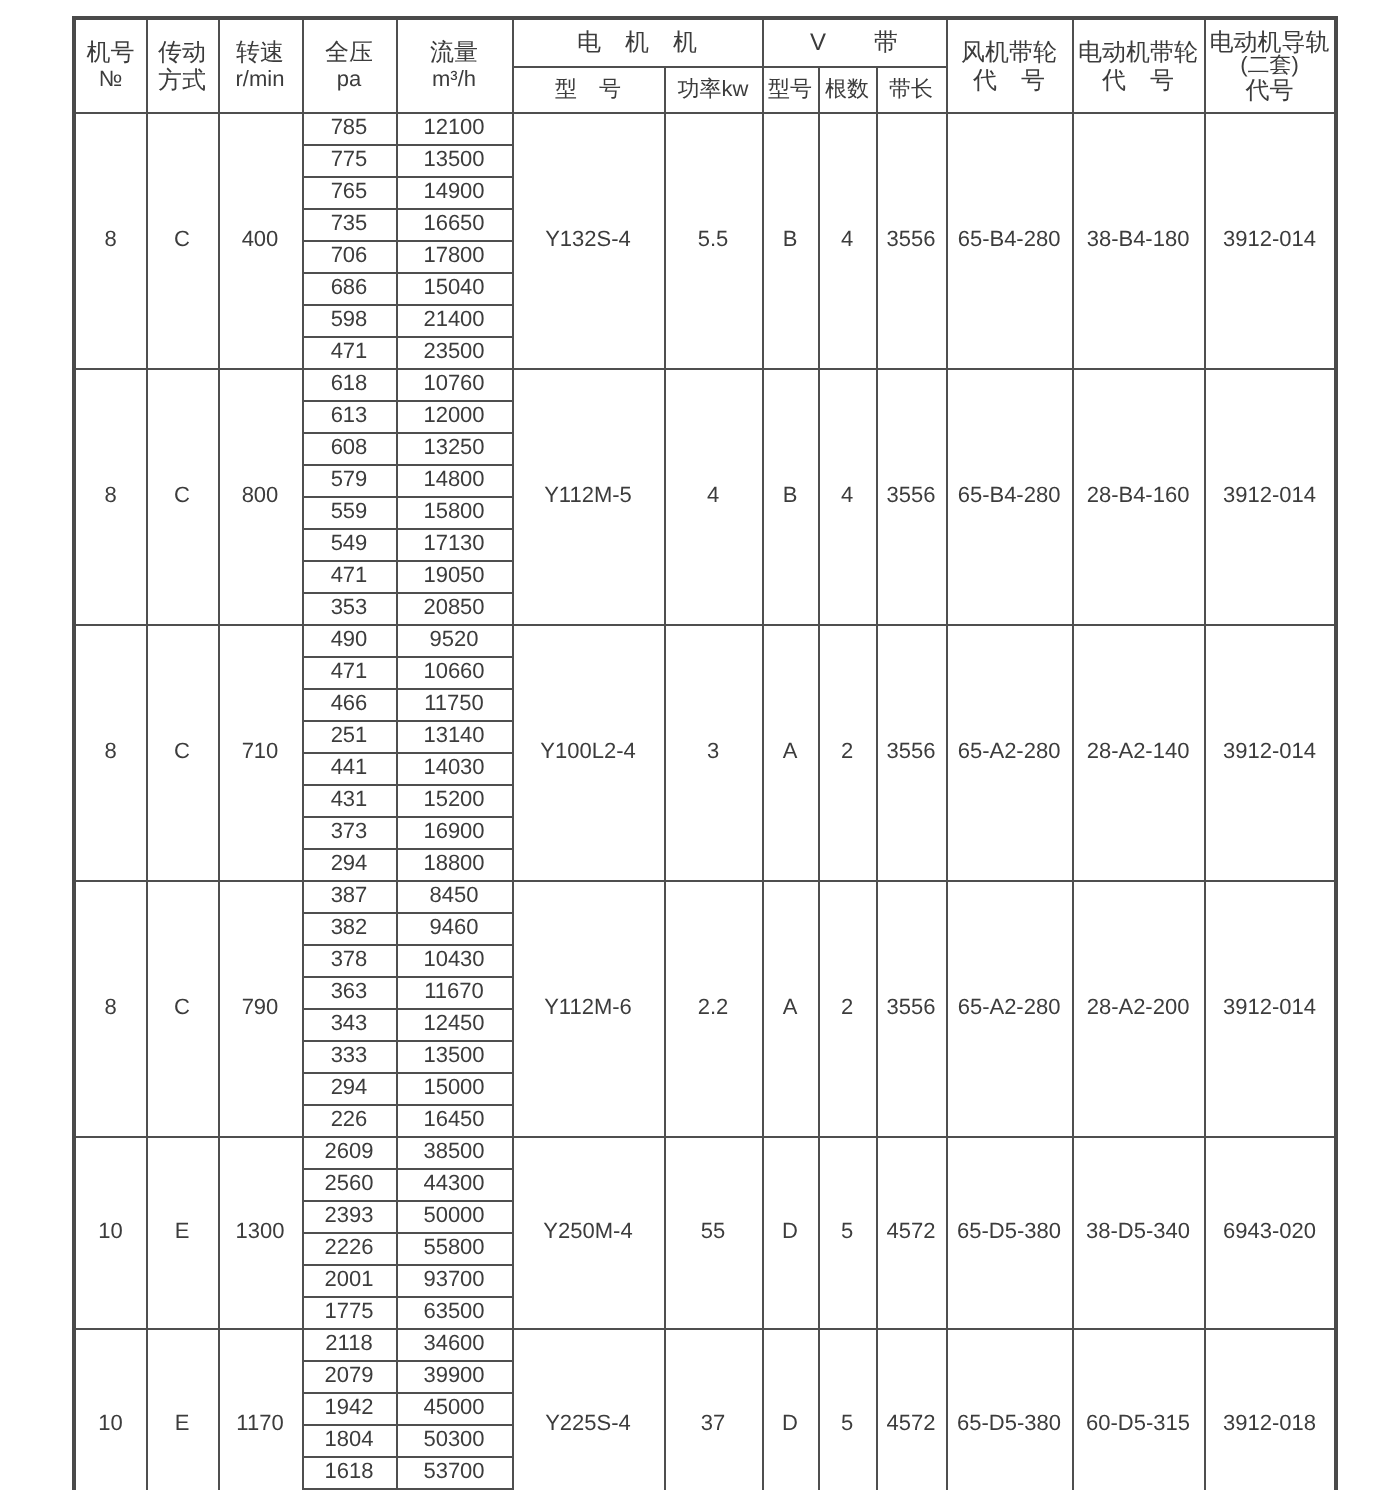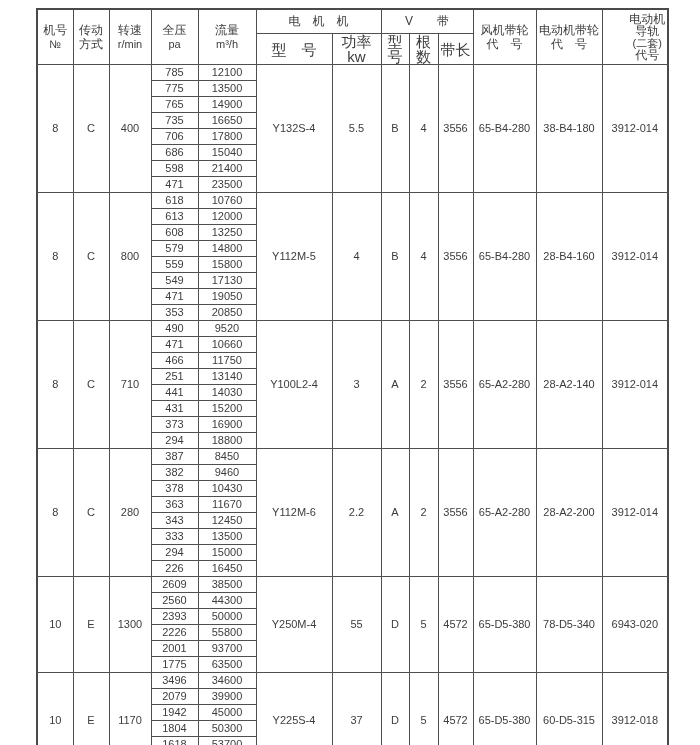--- a/index.html
+++ b/index.html
@@ -32,29 +32,29 @@
     padding: 0;
     overflow: hidden;
   }
   table.spec th {
     font-weight: normal;
     font-size: 12px;
     line-height: 15px;
     background: #ffffff;
   }
   thead tr.h1 th { height: 23px; }
-  thead tr.h2 th { height: 22px; font-size: 15px; }
+  thead tr.h2 th { height: 22px; font-size: 11px; }
   th .l1, th .l2, th .l3 {
     display: block;
     line-height: 14px;
     white-space: pre-wrap;
   }
   th .l2 { font-size: 11px; }
   th.rail { font-size: 11px; }
-  th.rail .l1, th.rail .l2, th.rail .l3 { line-height: 12px; margin-left: 25px; }
+  th.rail .l1, th.rail .l2, th.rail .l3 { line-height: 12px; }
   table.spec td {
     font-size: 11px;
     line-height: 15px;
     height: 15px;
     color: #3c3c3c;
   }
 </style>
 </head>
 <body>
 
@@ -247,21 +247,21 @@
           <td>373</td>
           <td>16900</td>
         </tr>
         <tr>
           <td>294</td>
           <td>18800</td>
         </tr>
         <tr>
           <td rowspan="8">8</td>
           <td rowspan="8">C</td>
-          <td rowspan="8">280</td>
+          <td rowspan="8">790</td>
           <td>387</td>
           <td>8450</td>
           <td rowspan="8">Y112M-6</td>
           <td rowspan="8">2.2</td>
           <td rowspan="8">A</td>
           <td rowspan="8">2</td>
           <td rowspan="8">3556</td>
           <td rowspan="8">65-A2-280</td>
           <td rowspan="8">28-A2-200</td>
           <td rowspan="8">3912-014</td>
@@ -299,21 +299,21 @@
           <td rowspan="6">E</td>
           <td rowspan="6">1300</td>
           <td>2609</td>
           <td>38500</td>
           <td rowspan="6">Y250M-4</td>
           <td rowspan="6">55</td>
           <td rowspan="6">D</td>
           <td rowspan="6">5</td>
           <td rowspan="6">4572</td>
           <td rowspan="6">65-D5-380</td>
-          <td rowspan="6">78-D5-340</td>
+          <td rowspan="6">38-D5-340</td>
           <td rowspan="6">6943-020</td>
         </tr>
         <tr>
           <td>2560</td>
           <td>44300</td>
         </tr>
         <tr>
           <td>2393</td>
           <td>50000</td>
         </tr>
@@ -326,21 +326,21 @@
           <td>93700</td>
         </tr>
         <tr>
           <td>1775</td>
           <td>63500</td>
         </tr>
         <tr>
           <td rowspan="6">10</td>
           <td rowspan="6">E</td>
           <td rowspan="6">1170</td>
-          <td>3496</td>
+          <td>2118</td>
           <td>34600</td>
           <td rowspan="6">Y225S-4</td>
           <td rowspan="6">37</td>
           <td rowspan="6">D</td>
           <td rowspan="6">5</td>
           <td rowspan="6">4572</td>
           <td rowspan="6">65-D5-380</td>
           <td rowspan="6">60-D5-315</td>
           <td rowspan="6">3912-018</td>
         </tr>

